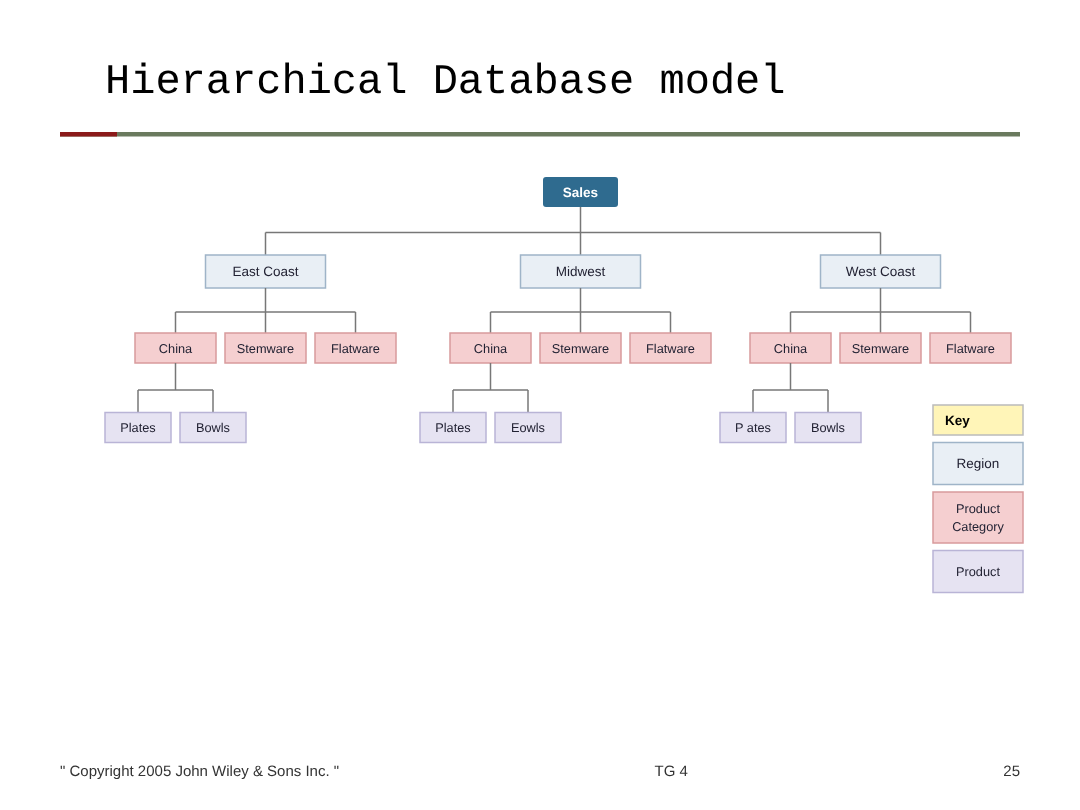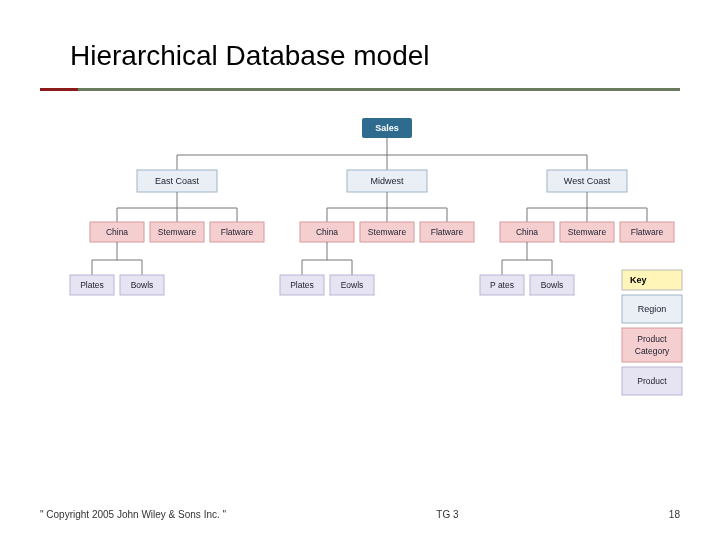--- a/index.html
+++ b/index.html
@@ -1,17 +1,17 @@
 <!DOCTYPE html>
 <html><head>
 <meta charset="utf-8">
 <style>
   html,body{margin:0;padding:0;width:720px;height:540px;background:#fff;font-family:Arial,Helvetica,sans-serif;overflow:hidden}
   .slide{position:relative;width:720px;height:540px}
-  .title{position:absolute;left:70px;top:40px;font-family:Liberation Sans, sans-serif;font-size:28px;color:#000}
+  .title{position:absolute;left:70px;top:40px;font-family:Liberation Mono, monospace;font-size:28px;color:#000}
   .rule{position:absolute;left:40px;top:88px;width:640px;height:3px;background:#6a7a5e}
   .accent{position:absolute;left:40px;top:88px;width:38px;height:3px;background:#8b1a1a}
   .diagram{position:absolute;left:62px;top:110px;width:630px;height:320px}
   svg{width:100%;height:100%}
   .footer{position:absolute;left:40px;bottom:20px;width:640px;font-size:10px;color:#333;display:flex;justify-content:space-between;align-items:center}
   .node-top{fill:#2f6b8f}
   .node-top-text{fill:#fff;font-size:9px;font-weight:bold}
   .node-region{fill:#e9eff5;stroke:#9fb4c8;stroke-width:1}
   .node-region-text{fill:#223;font-size:9px}
   .node-cat{fill:#f5cfd0;stroke:#d89a9c;stroke-width:1}
@@ -132,16 +132,16 @@
         <text x="590" y="232" text-anchor="middle" class="node-cat-text">Product</text>
         <text x="590" y="244" text-anchor="middle" class="node-cat-text">Category</text>
         <rect x="560" y="257" width="60" height="28" class="node-prod"></rect>
         <text x="590" y="274" text-anchor="middle" class="node-prod-text">Product</text>
       </g>
     </svg>
   </div>
 
   <div class="footer">
     <span>" Copyright 2005 John Wiley &amp; Sons Inc. "</span>
-    <span>TG 3</span>
-    <span>18</span>
+    <span>TG 4</span>
+    <span>25</span>
   </div>
 </div>
 
 </body></html>

